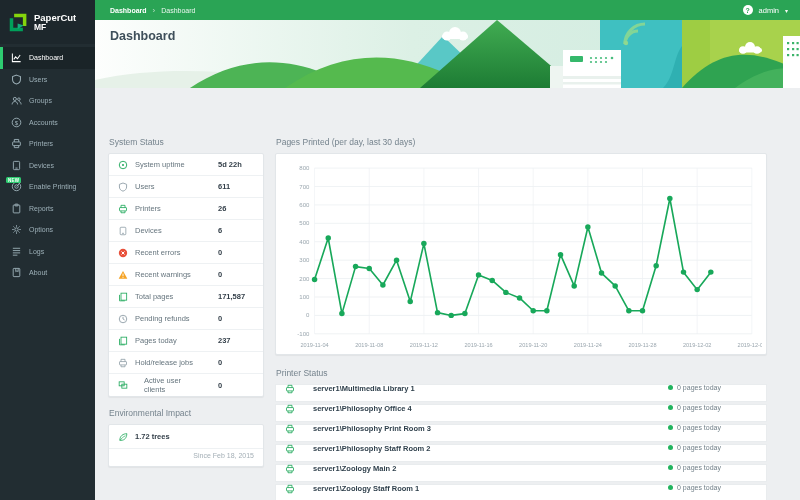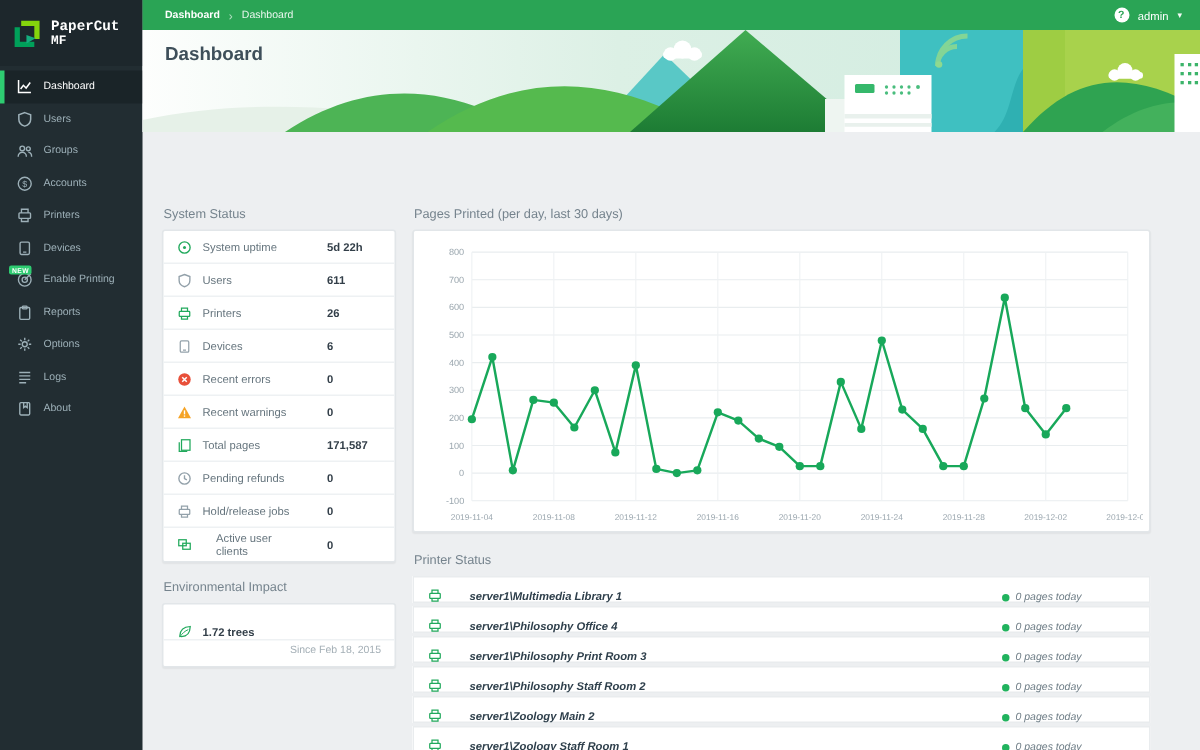--- a/index.html
+++ b/index.html
@@ -6,21 +6,21 @@
   html,body { margin:0; padding:0; }
   body {
     width:800px; height:500px; overflow:hidden;
     font-family:"Liberation Sans","DejaVu Sans",sans-serif;
     background:#edeff1; color:#3b4a54;
   }
   .app { display:flex; width:800px; height:500px; }
 
   
   .sidebar { width:95px; flex:none; background:#222d32; display:flex; flex-direction:column; }
-  .logo { height:44px; flex:none; display:flex; align-items:center; gap:5px; padding-left:8px; background:#1d272c;font-family:Liberation Mono, monospace; }
+  .logo { height:44px; flex:none; display:flex; align-items:center; gap:5px; padding-left:8px; background:#1d272c; }
   .logo-mark { width:21px; height:21px; flex:none; }
   .logo-text { color:#fff; line-height:1.05; }
   .logo-title { font-size:9.5px; font-weight:bold; }
   .logo-sub { font-size:8.5px; font-weight:bold; }
   .nav { padding-top:3px; }
   .nav-item { height:21.5px; display:flex; align-items:center; gap:7px; padding-left:11px;
               font-size:7px; color:#9db0b8; position:relative; cursor:pointer; }
   .nav-item.active { background:#1a2428; color:#fff; border-left:3px solid #2ecc71; padding-left:8px; }
   .nav-icon { width:11px; height:11px; flex:none; display:block; }
   .nav-icon svg { display:block; width:11px; height:11px; }
@@ -57,35 +57,35 @@
   .status-row { height:22px; display:flex; align-items:center; gap:7px; padding:0 9px;
                 border-bottom:1px solid #eef1f3; font-size:7.5px; color:#66757e; }
   .status-row:last-child { border-bottom:none;gap:16px; }
   .status-icon { width:10px; height:10px; flex:none; }
   .status-icon svg { display:block; width:10px; height:10px; }
   .status-label { flex:1; }
   .status-value { width:36px; font-weight:bold; color:#333f49; }
   .ic-green { color:#21a95c; } .ic-gray { color:#93a1aa; }
 
   
-  .env-row { height:24px; display:flex; align-items:flex-end; gap:7px; padding:0 9px;
+  .env-row { height:24px; display:flex; align-items:center; gap:7px; padding:0 9px;
              border-bottom:1px solid #eef1f3; font-size:7.5px; }
   .env-row:last-of-type { border-bottom:none; }
   .env-value { font-weight:bold; color:#333f49; }
   .env-rest { color:#8a97a0; margin-left:3px; }
   .env-since { text-align:right; font-size:7px; color:#a4afb6; padding:3px 9px 7px; }
 
   
   .chart-panel { height:202px; margin-bottom:13px; padding:6px 4px 2px; }
   .chart-panel svg { width:100%; height:100%; display:block; }
 
   
   .printer-rows { margin-bottom:9px; }
-  .printer-row { height:18px; background:#fff; margin-bottom:2px; display:flex; align-items:flex-end;
-                 padding:0 10px; box-shadow:0 0 0 1px #e9ecee inset; cursor:pointer;font-style:italic; }
+  .printer-row { height:18px; background:#fff; margin-bottom:2px; display:flex; align-items:flex-start;
+                 padding:0 10px; box-shadow:0 0 0 1px #e9ecee inset; cursor:pointer; }
   .printer-icon { width:10px; height:10px; flex:none; color:#21a95c; }
   .printer-icon svg { display:block; width:10px; height:10px; }
   .printer-name { font-size:7.5px; font-weight:bold; color:#2e3f4b; margin-left:18px; }
   .printer-status { margin-left:auto; margin-right:36px; display:flex; align-items:center; gap:4px;
                     font-size:7px; color:#6e7d86; }
   .status-dot { width:5px; height:5px; border-radius:50%; background:#21b35e; flex:none; }
 
   .realtime-panel { height:30px; }
 </style>
 </head>
@@ -382,20 +382,30 @@
             <span class="status-icon ic-gray">
                 <svg viewBox="0 0 12 12" fill="none" stroke="currentColor" stroke-width="1.1">
                   <circle cx="6" cy="6" r="4.5"></circle>
                   <path d="M6 3.4 V6 L7.9 7.1"></path>
                 </svg>
               </span>
             <span class="status-label">Pending refunds</span>
             <span class="status-value">0</span>
           </div>
           <div class="status-row">
+            <span class="status-icon ic-green">
+                <svg viewBox="0 0 12 12" fill="none" stroke="currentColor" stroke-width="1">
+                  <rect x="3.6" y="1.4" width="6.8" height="8.4"></rect>
+                  <path d="M1.8 3.4 v7.2 h6.4"></path>
+                </svg>
+              </span>
+            <span class="status-label">Pages today</span>
+            <span class="status-value">237</span>
+          </div>
+          <div class="status-row">
             <span class="status-icon ic-gray">
                 <svg viewBox="0 0 12 12" fill="none" stroke="currentColor" stroke-width="1">
                   <rect x="1.8" y="4.3" width="8.4" height="4" rx=".6"></rect>
                   <path d="M3.6 4.3 V1.6 h4.8 V4.3"></path>
                   <path d="M3.6 8.3 v2.2 h4.8 V8.3"></path>
                 </svg>
               </span>
             <span class="status-label">Hold/release jobs</span>
             <span class="status-value">0</span>
           </div>

